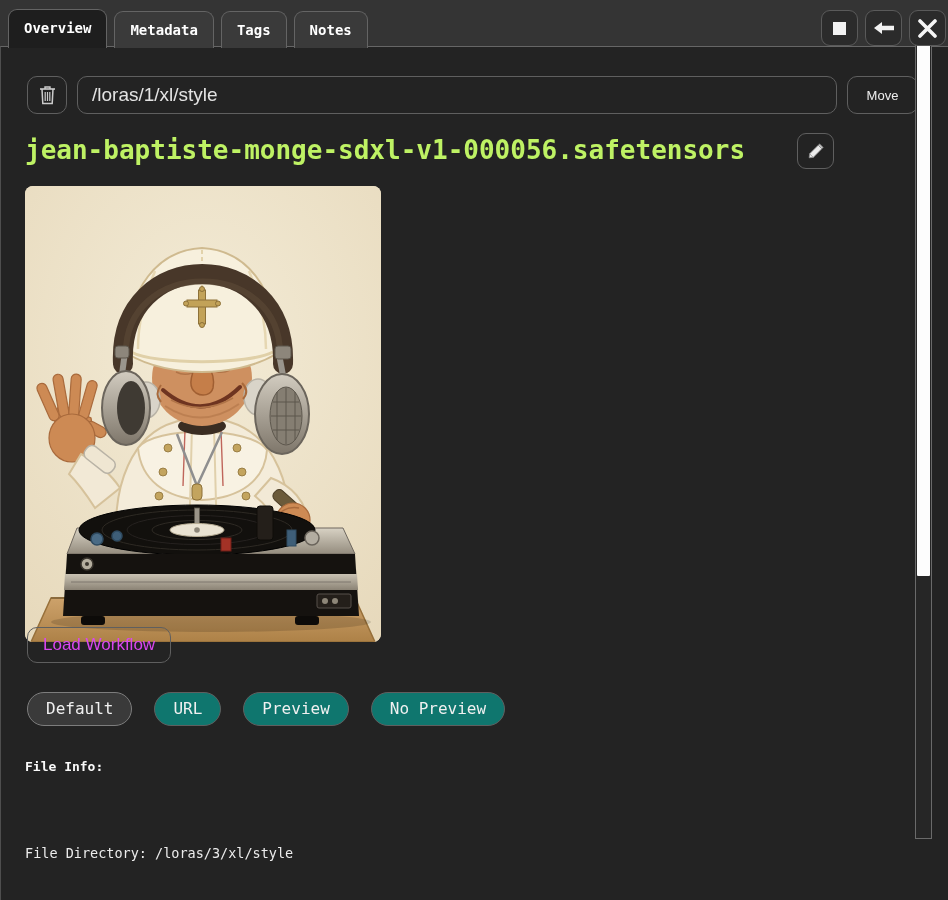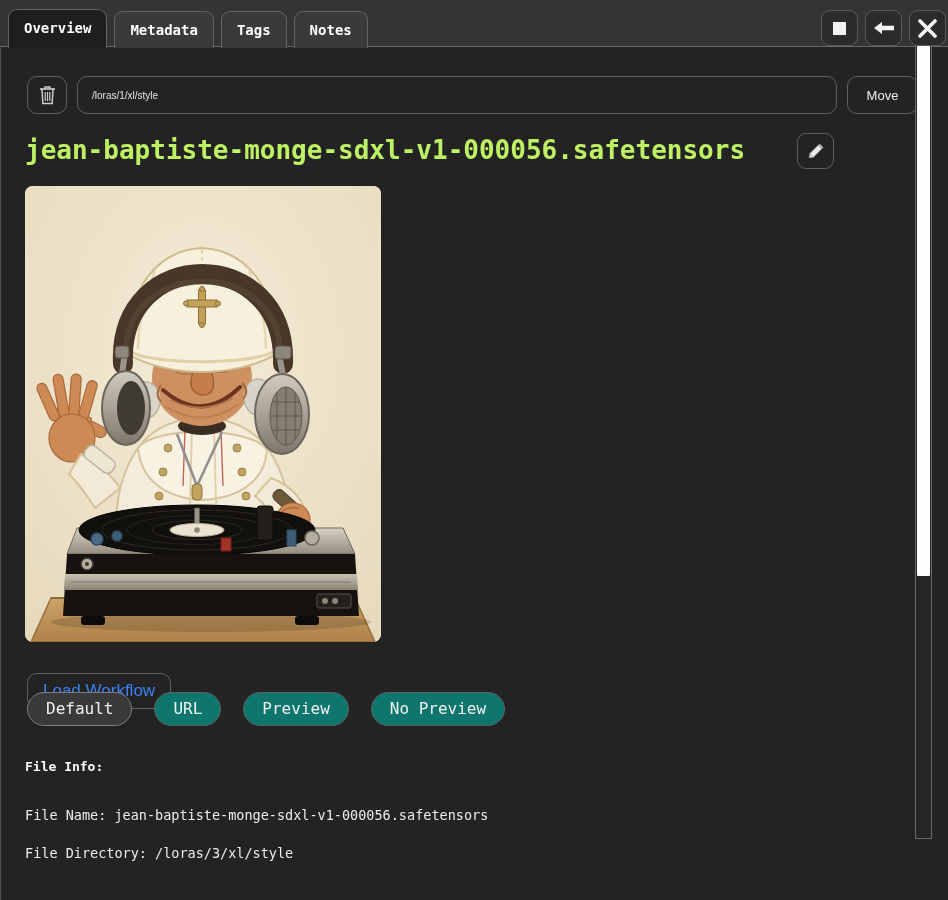--- a/index.html
+++ b/index.html
@@ -31,41 +31,41 @@
     border-left:1px solid #4e4e4e;
   }
   .iconbtn{
     position:absolute;box-sizing:border-box;border:1px solid #5f5f5f;border-radius:10px;
     background:transparent;display:flex;align-items:center;justify-content:center;cursor:pointer;
   }
   .trash{left:26px;top:29px;width:40px;height:38px;}
   .pathinput{
     position:absolute;left:76px;top:29px;width:760px;height:38px;box-sizing:border-box;
     background:transparent;border:1px solid #5f5f5f;border-radius:10px;
-    color:#e3e3e3;font-family:"Liberation Sans",sans-serif;font-size:10px;
+    color:#e3e3e3;font-family:"Liberation Sans",sans-serif;font-size:19px;
     padding:0 14px;outline:none;
   }
   .movebtn{
     position:absolute;left:846px;top:29px;width:71px;height:38px;box-sizing:border-box;
     background:transparent;border:1px solid #5f5f5f;border-radius:10px;
     color:#ededed;font-family:"Liberation Sans",sans-serif;font-size:13px;cursor:pointer;
   }
   .title{
     position:absolute;left:24px;top:85px;height:36px;line-height:36px;
     color:#bef264;font-size:26px;font-weight:bold;white-space:nowrap;
   }
   .pencil{left:796px;top:86px;width:37px;height:36px;border-radius:9px;}
   .preview{
     position:absolute;left:24px;top:139px;width:356px;height:456px;
     border-radius:8px;overflow:hidden;background:#ece1c8;
   }
   .loadwf{
-    position:absolute;left:26px;top:626px;height:36px;padding:0 15px;box-sizing:border-box;
+    position:absolute;left:26px;top:580px;height:36px;padding:0 15px;box-sizing:border-box;
     background:transparent;border:1px solid #5f5f5f;border-radius:10px;
-    color:#3b82f6;font-family:"Liberation Sans",sans-serif;font-size:17px;cursor:pointer;
+    color:#d946ef;font-family:"Liberation Sans",sans-serif;font-size:17px;cursor:pointer;
   }
   .pills{position:absolute;left:26px;top:645px;display:flex;gap:22px;}
   .pill{
     height:34px;line-height:32px;box-sizing:border-box;padding:0 18px;
     border-radius:17px;border:1px solid #5f5f5f;background:#0f766e;
     color:#f0f0f0;font-size:16px;cursor:pointer;white-space:nowrap;
   }
   .pill.active{background:#3a3a3a;border-color:#7d7d7d;}
   .fi-head{position:absolute;left:24px;top:712px;color:#fafafa;font-size:13px;font-weight:bold;}
   .fi-line1{position:absolute;left:24px;top:760px;color:#ececec;font-size:13.5px;}
@@ -276,19 +276,18 @@
   <button class="loadwf">Load Workflow</button>
 
   <div class="pills">
     <div class="pill active">Default</div>
     <div class="pill">URL</div>
     <div class="pill">Preview</div>
     <div class="pill">No Preview</div>
   </div>
 
   <div class="fi-head">File Info:</div>
-  <div class="fi-line1">File Name: jean-baptiste-monge-sdxl-v1-000056.safetensors</div>
   <div class="fi-line2">File Directory: /loras/3/xl/style</div>
 </div>
 
 <div class="sb-track">
   <div class="sb-thumb"></div>
 </div>
 
 </body></html>

